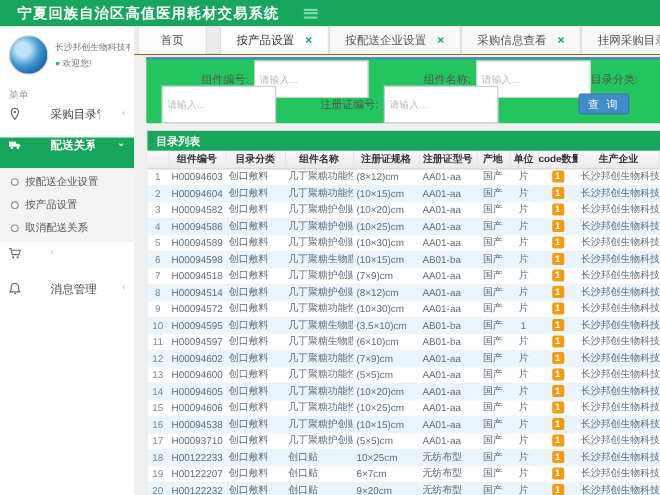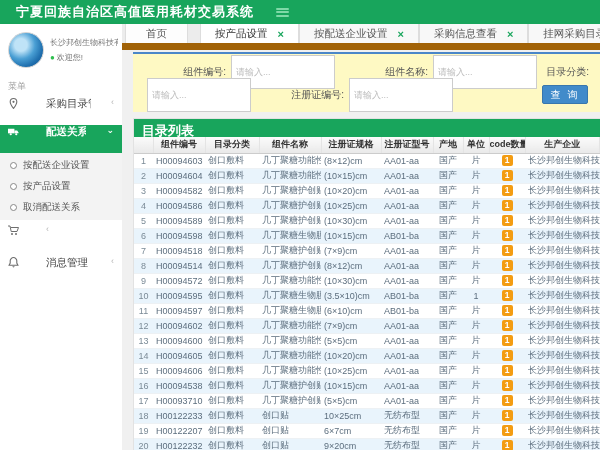--- a/index.html
+++ b/index.html
@@ -29,42 +29,42 @@
   .menu-item .mi-label { flex:1; white-space:nowrap; overflow:hidden; }
   .menu-item .chev { color:#b5b5b5; font-size:9px; flex:none; }
   .menu-item.active { background:var(--green,#18a55c); color:#fff; font-weight:bold; }
   .menu-item.active .mi-icon, .menu-item.active .chev { color:#fff; }
   .submenu { background:#f3f3f3; padding:2px 0; }
   .submenu-item { height:21px; display:flex; align-items:center; padding:0 8px 0 10px; font-size:9.5px; color:#555; cursor:pointer; }
   .submenu-item .ring { width:7px; height:7px; border:1px solid #888; border-radius:50%; margin-right:6px; flex:none; background:#fff; }
 
   
   .main { flex:1; display:flex; flex-direction:column; overflow:hidden; background:#f0f0f0; }
-  .tabbar { height:26px; background:#ececec; border-bottom:7px solid #a16207; display:flex; align-items:stretch; padding-left:3px; flex:none; }
+  .tabbar { height:26px; background:#ececec; border-bottom:1px solid #a16207; display:flex; align-items:stretch; padding-left:3px; flex:none; }
   .tab { display:flex; align-items:center; padding:0 14px; font-size:10.5px; color:#555; background:#f8f8f8; border-right:1px solid #ddd; border-left:1px solid #ddd; cursor:pointer; white-space:nowrap; }
   .tab.first { margin-right:12px; background:#fdfdfd; padding:0 20px; }
   .tab.active { background:#fff; color:#333; }
   .tab .close { color:var(--green,#18a55c); font-weight:bold; margin-left:10px; font-size:11px; cursor:pointer; }
 
   .content { flex:1; padding:2px 0 0 11px; overflow:hidden; }
 
   
-  .filter-panel { background:#fef9c3; border-top:2px solid var(--panel-blue,#4a86c8); padding:5px 2px 5px 14px; }
+  .filter-panel { background:#22c55e; border-top:2px solid var(--panel-blue,#4a86c8); padding:5px 18px 5px 14px; }
   .f-row { display:flex; align-items:center; height:21px; margin:2px 0; }
   .f-label { width:84px; text-align:right; font-size:10px; color:#555; padding-right:5px; flex:none; white-space:nowrap; }
   .f-label.second { width:88px; }
   .f-input { width:104px; height:34px; border:1px solid #ccc; font-size:9px; padding:0 4px; color:#333; flex:none; background:#fff; }
   .f-input::placeholder { color:#bbb; }
   .f-gap { width:10px; flex:none; }
   .f-right { margin-left:auto; padding-right:4px; display:flex; align-items:center; }
   .btn-query { width:46px; height:19px; background:var(--blue,#418bca); border:1px solid #3877ad; color:#fff; font-size:10px; border-radius:2px; cursor:pointer; margin-right:6px; letter-spacing:2px; }
 
   
   .table-panel { margin-top:6px; background:#fff; border:1px solid #e2e2e2; border-right:none; min-height:340px; }
-  .panel-header { background:var(--green,#18a55c); color:#fff; font-size:13px; font-weight:bold; padding:3px 8px; height:18px; }
+  .panel-header { background:var(--green,#18a55c); color:#fff; font-size:10px; font-weight:bold; padding:3px 8px; height:18px; }
   table { width:100%; border-collapse:collapse; table-layout:fixed; font-size:9px; }
   thead th { background:linear-gradient(#fbfbfb,#e9e9e9); color:#333; font-size:9px; font-weight:bold; height:16px; border-bottom:1px solid #ccc; border-right:1px solid #e4e4e4; text-align:center; white-space:nowrap; overflow:hidden; }
   tbody td { height:15px; color:#5c6e7e; border-bottom:1px solid #edf1f4; padding:0 3px; white-space:nowrap; overflow:hidden; }
   tbody tr:nth-child(even) { background:#e9f4fc; }
   .c-no { text-align:center; color:#7a8a96; }
   .c-center { text-align:center; }
   .c-badge { text-align:center; }
   .badge { display:inline-block; background:var(--orange,#f39c12); color:#fff; font-size:8.5px; font-weight:bold; line-height:11px; min-width:11px; border-radius:2px; padding:0 2px; }
   col.w-no{width:19px} col.w-code{width:52px} col.w-cat{width:54px} col.w-name{width:62px}
   col.w-spec{width:60px} col.w-model{width:52px} col.w-origin{width:30px} col.w-unit{width:26px}

